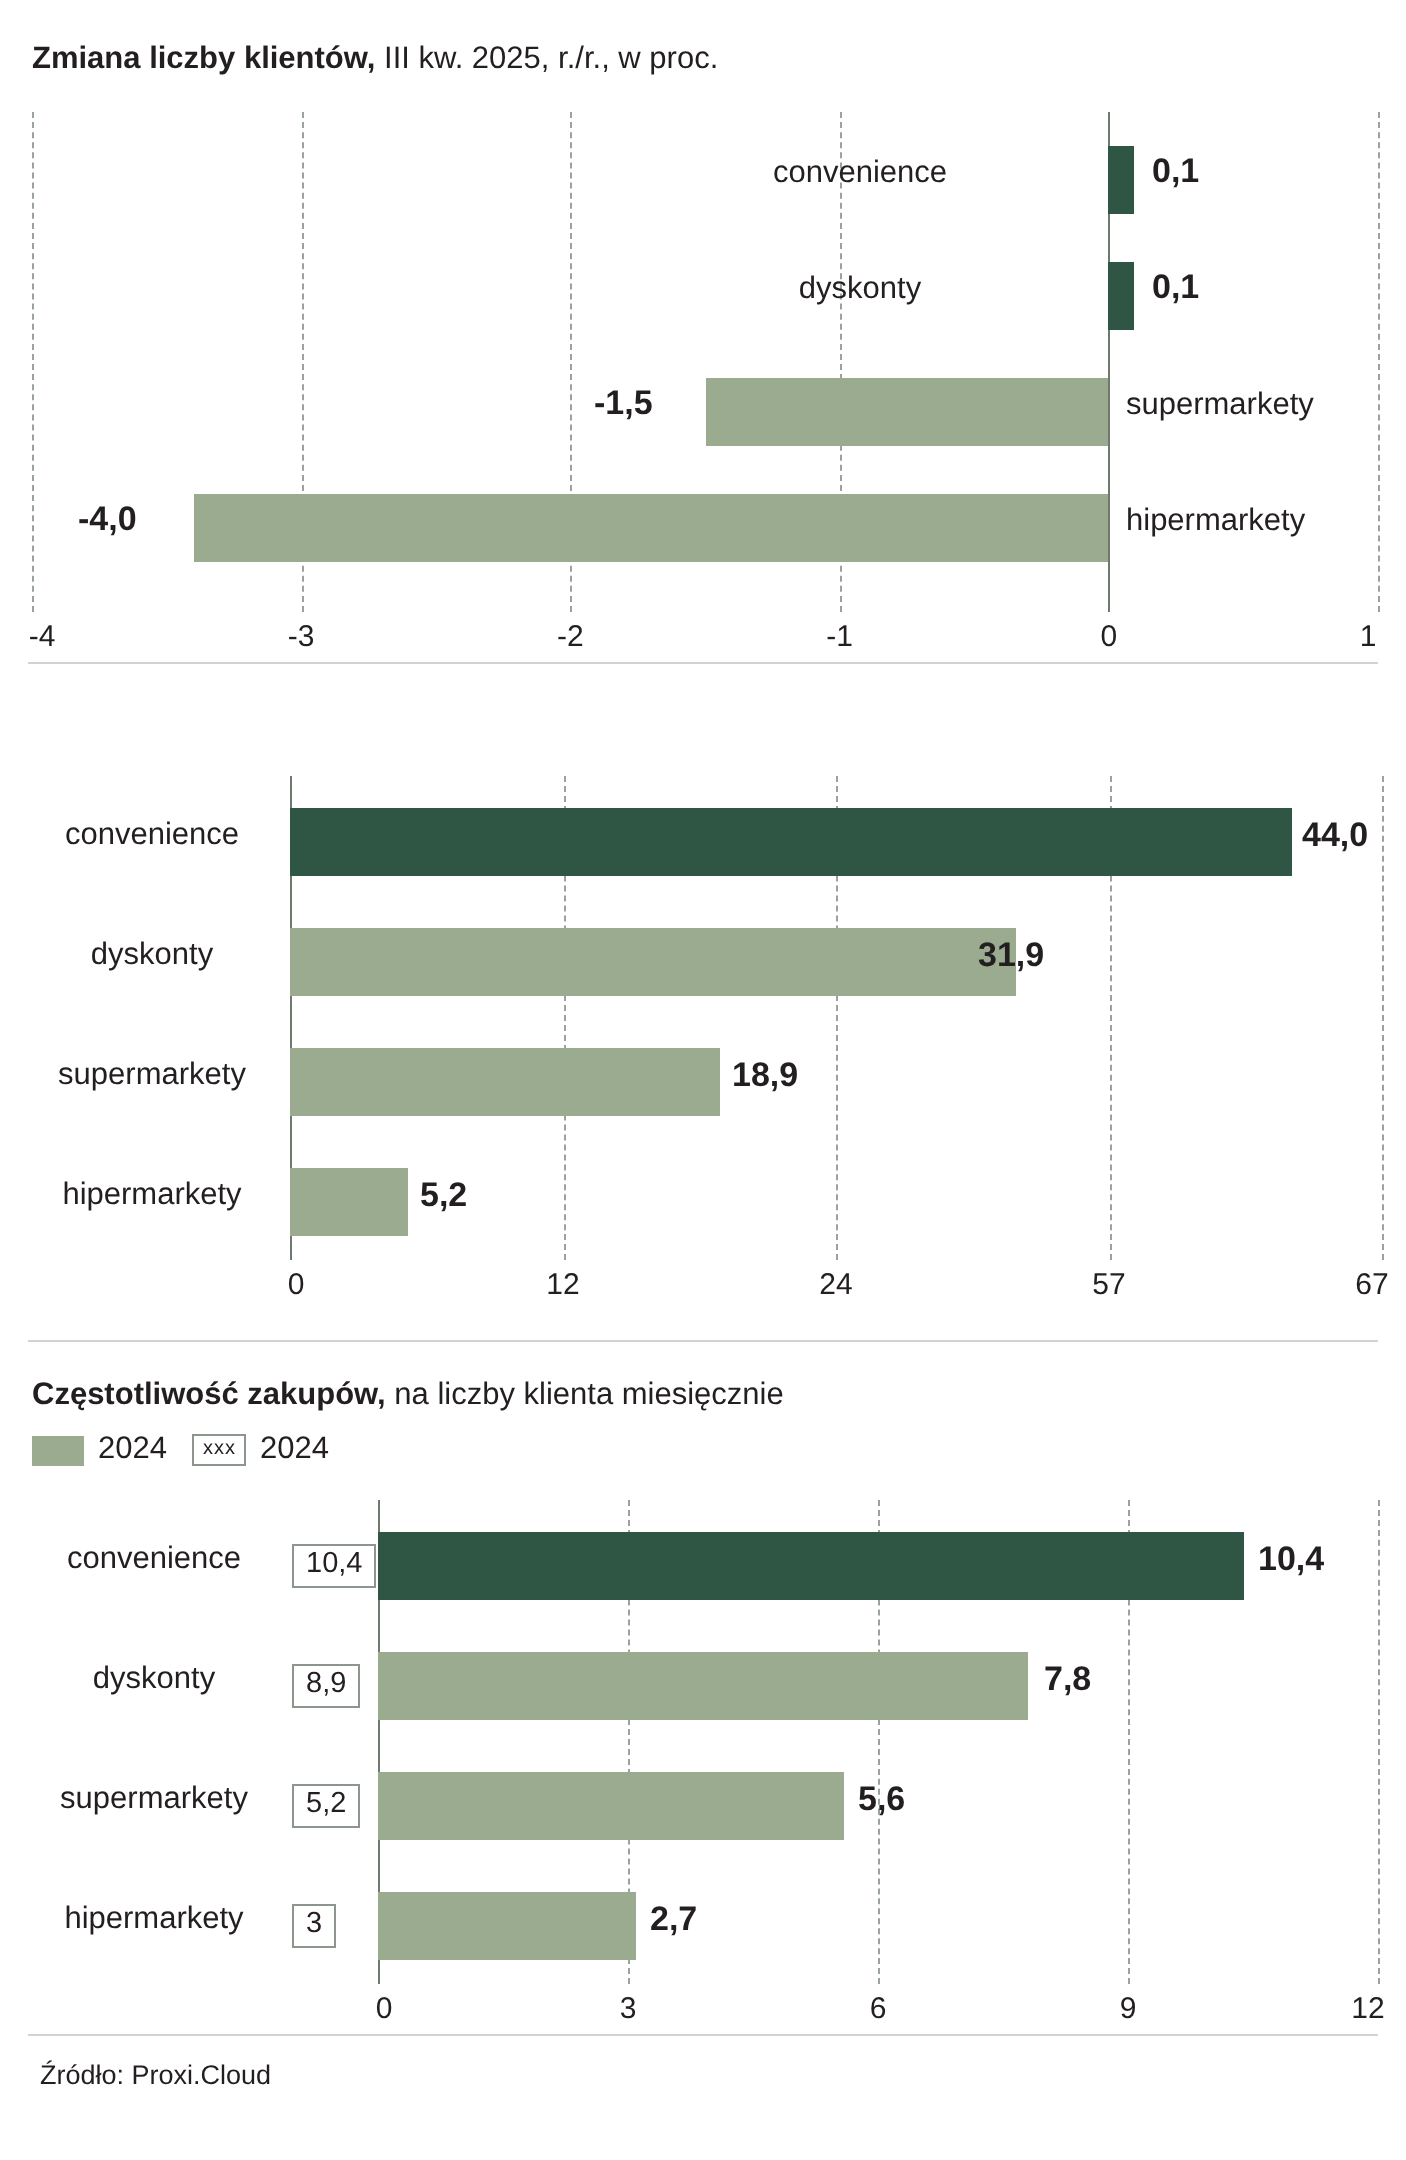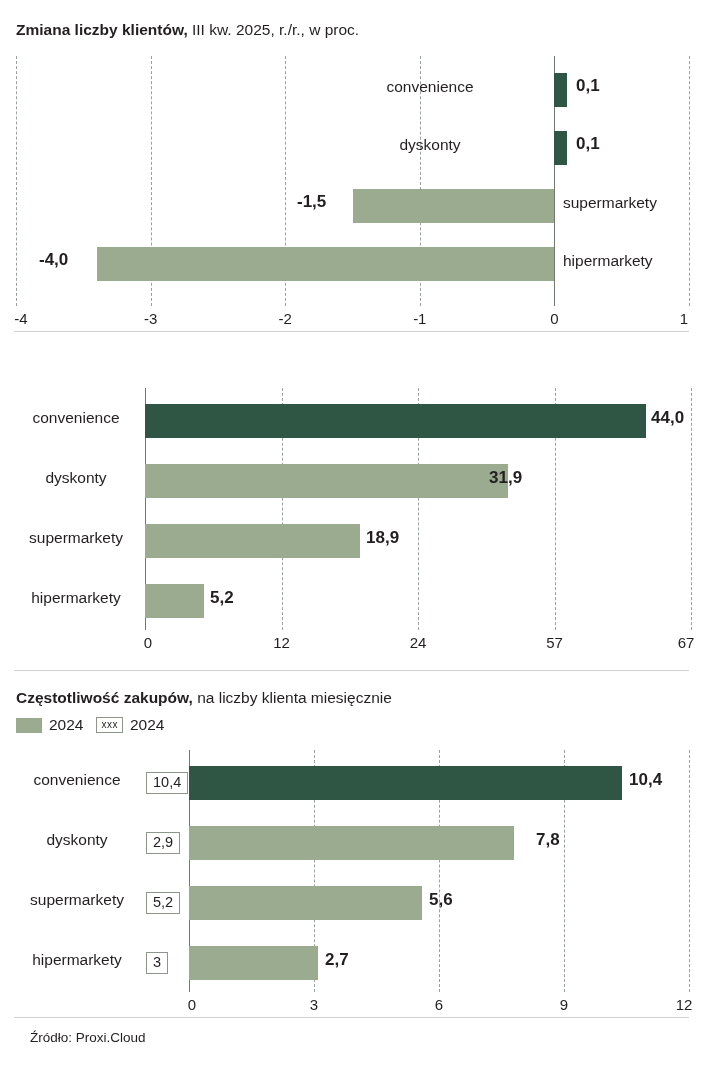--- a/index.html
+++ b/index.html
@@ -251,32 +251,32 @@
       <div class="gridline axis-zero" style="left:0px;"></div>
       <div class="gridline" style="left:125px;"></div>
       <div class="gridline" style="left:250px;"></div>
       <div class="gridline" style="left:375px;"></div>
       <div class="gridline" style="left:500px;"></div>
 
       <div class="bar green-dark" style="left:0px; top:16px; width:433.3px;"></div>
       <div class="bar-value" style="left:440px; top:20px;">10,4</div>
 
       <div class="bar green-light" style="left:0px; top:76px; width:325px;"></div>
-      <div class="bar-value" style="left:347px; top:80px;">7,8</div>
+      <div class="bar-value" style="left:333px; top:80px;">7,8</div>
 
       <div class="bar green-light" style="left:0px; top:136px; width:233.3px;"></div>
       <div class="bar-value" style="left:240px; top:140px;">5,6</div>
 
       <div class="bar green-light" style="left:0px; top:196px; width:129.2px;"></div>
       <div class="bar-value" style="left:136px; top:200px;">2,7</div>
     </div>
 
     <div style="position:absolute; left:0; top:62px; width:675px; height:242px;">
       <div class="boxed-value" style="left:132px; top:22px;">10,4</div>
-      <div class="boxed-value" style="left:132px; top:82px;">2,9</div>
+      <div class="boxed-value" style="left:132px; top:82px;">8,9</div>
       <div class="boxed-value" style="left:132px; top:142px;">5,2</div>
       <div class="boxed-value" style="left:132px; top:202px;">3</div>
     </div>
 
     <div style="position:absolute; left:0px; top:62px; width:126px; height:242px;">
       <div class="cat-label right-aligned" style="left:0; width:126px; top:21px;">convenience</div>
       <div class="cat-label right-aligned" style="left:0; width:126px; top:81px;">dyskonty</div>
       <div class="cat-label right-aligned" style="left:0; width:126px; top:141px;">supermarkety</div>
       <div class="cat-label right-aligned" style="left:0; width:126px; top:201px;">hipermarkety</div>
     </div>
@@ -285,15 +285,15 @@
       <div class="tick-label" style="left:3px;">0</div>
       <div class="tick-label" style="left:125px;">3</div>
       <div class="tick-label" style="left:250px;">6</div>
       <div class="tick-label" style="left:375px;">9</div>
       <div class="tick-label" style="left:495px;">12</div>
     </div>
   </div>
 
   <div class="divider" style="top:1017px;"></div>
 
-  <div class="source" style="left:30px; top:1030px;text-align:center;">Źródło: Proxi.Cloud</div>
+  <div class="source" style="left:20px; top:1030px;text-align:center;">Źródło: Proxi.Cloud</div>
 
 </div>
 
 </body></html>

